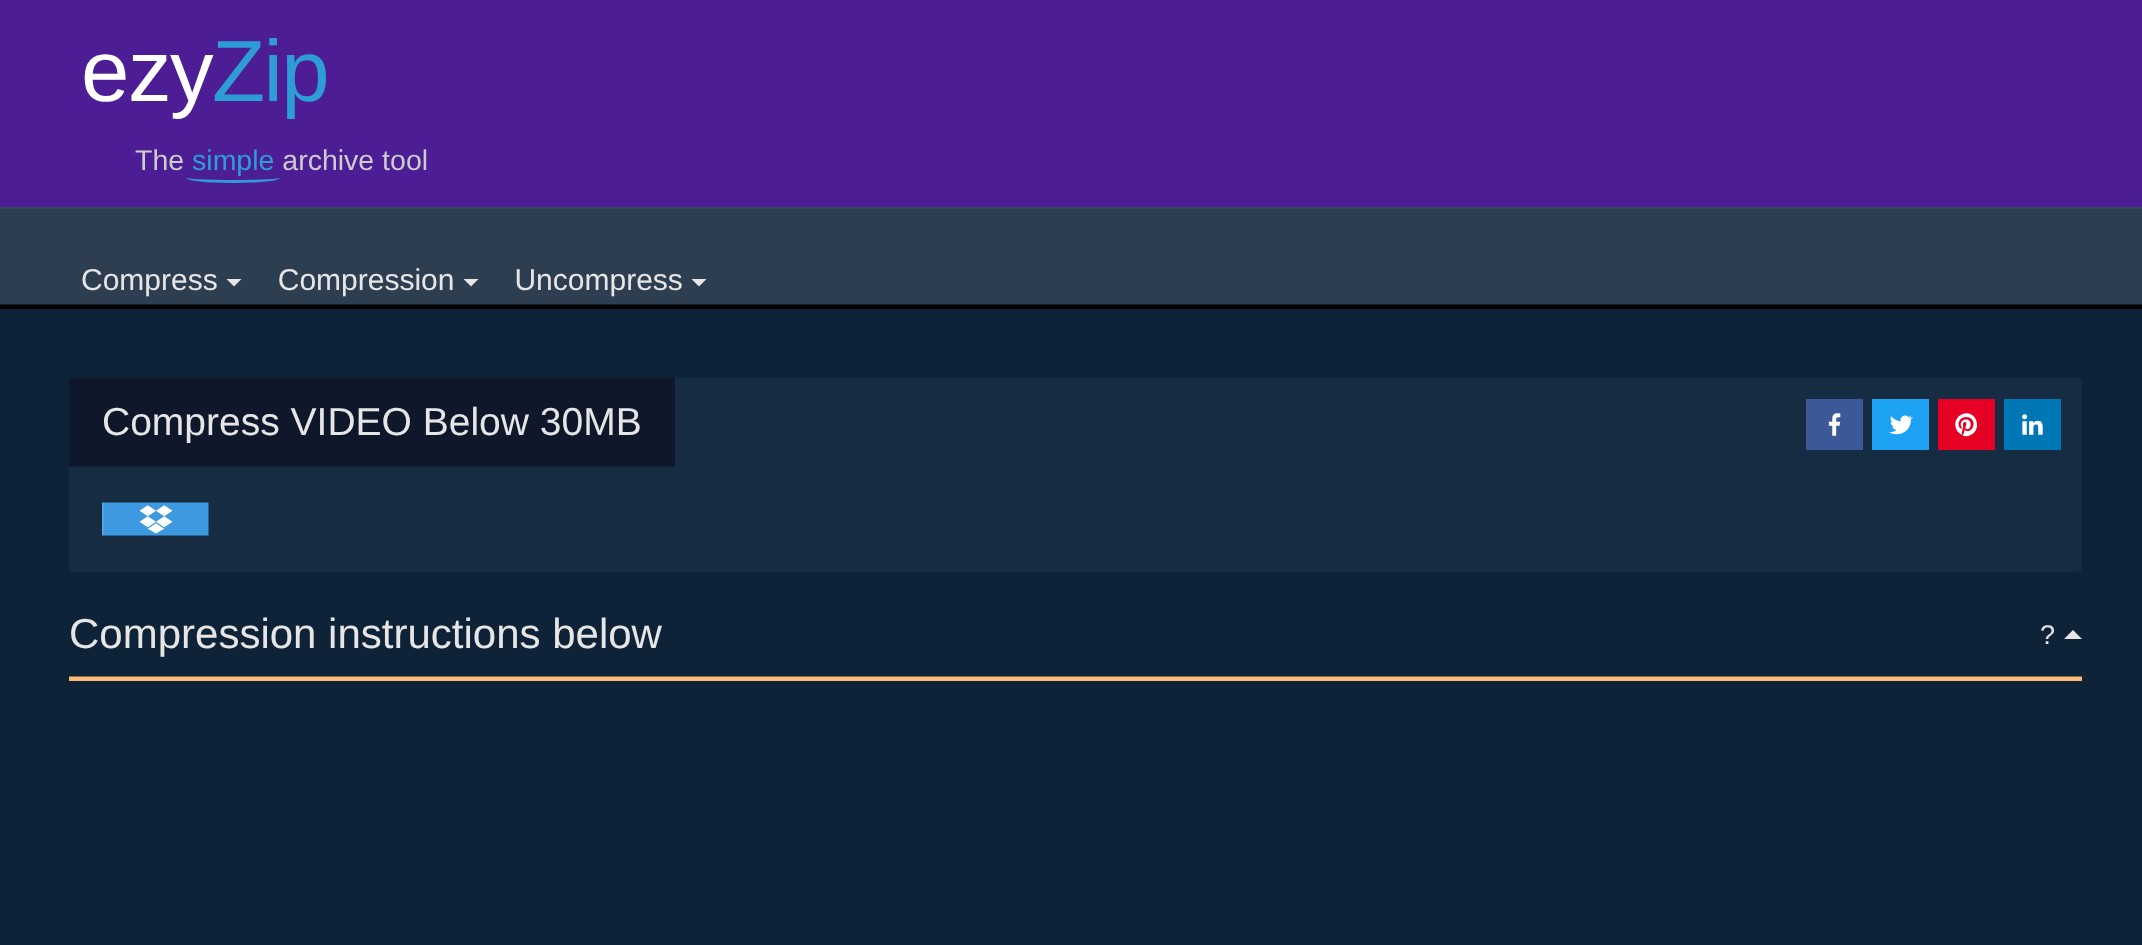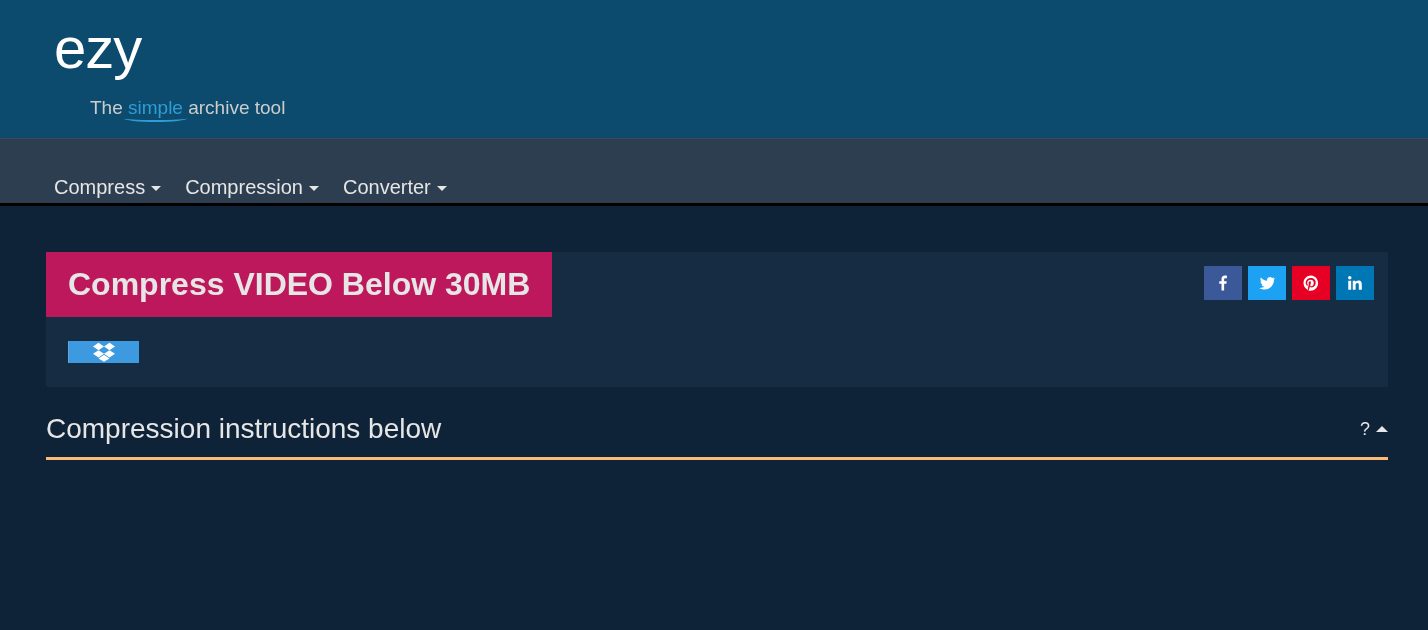--- a/index.html
+++ b/index.html
@@ -4,21 +4,21 @@
 <style>
   * { margin: 0; padding: 0; box-sizing: border-box; }
   body {
     font-family: "Segoe UI", "Helvetica Neue", Arial, sans-serif;
     background: #0f2338;
     width: 1428px;
     height: 630px;
     overflow: hidden;
   }
   .top-header {
-    background: #0c4a6e;
+    background: #4c1d95;
     height: 138px;
     padding-left: 54px;
     display: flex;
     flex-direction: column;
     justify-content: center;
     gap: 12px;
   }
   .logo {
     display: flex;
     align-items: baseline;
@@ -84,25 +84,25 @@
     background: #152c43;
     border-radius: 2px;
     position: relative;
   }
   .panel-header {
     display: flex;
     justify-content: space-between;
     align-items: flex-start;
   }
   .tab {
-    background: #be185d;
+    background: #0f172a;
     padding: 14px 22px;
     color: #e6e6e6;
-    font-size: 32px;
-    font-weight: 700;
+    font-size: 26px;
+    font-weight: 400;
     display: inline-block;
   }
   .social-row {
     display: flex;
     gap: 6px;
     padding: 14px 14px 0 0;
   }
   .social-btn {
     width: 38px;
     height: 34px;
@@ -169,37 +169,38 @@
     border-right: 6px solid transparent;
     border-bottom: 6px solid #e6e6e6;
   }
 </style>
 </head>
 <body>
 
 <div class="top-header">
   <div class="logo">
     <span class="logo-ezy">ezy</span>
+      <span class="logo-zip">Zip</span>
   </div>
   <div class="tagline">
     <span>The </span><span class="tagline-simple">simple</span><span> archive tool</span>
   </div>
 </div>
 
 <div class="nav-bar">
   <div class="nav-item">
     <span>Compress</span>
     <span class="caret-down"></span>
   </div>
   <div class="nav-item">
     <span>Compression</span>
     <span class="caret-down"></span>
   </div>
   <div class="nav-item">
-    <span>Converter</span>
+    <span>Uncompress</span>
     <span class="caret-down"></span>
   </div>
 </div>
 
 <div class="content">
   <div class="panel">
     <div class="panel-header">
       <div class="tab">
         <span>Compress VIDEO Below 30MB</span>
       </div>

